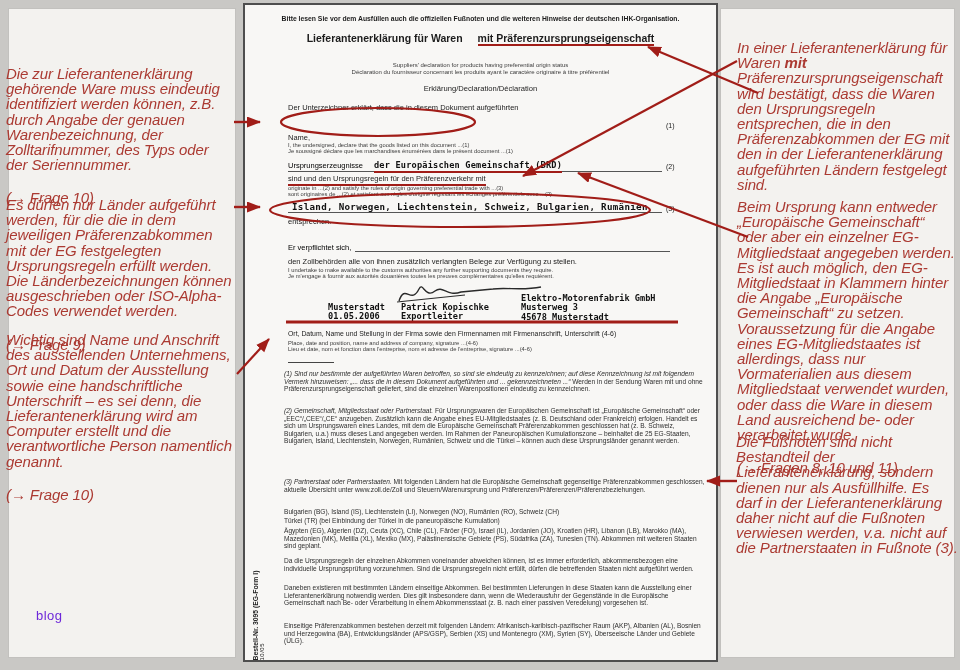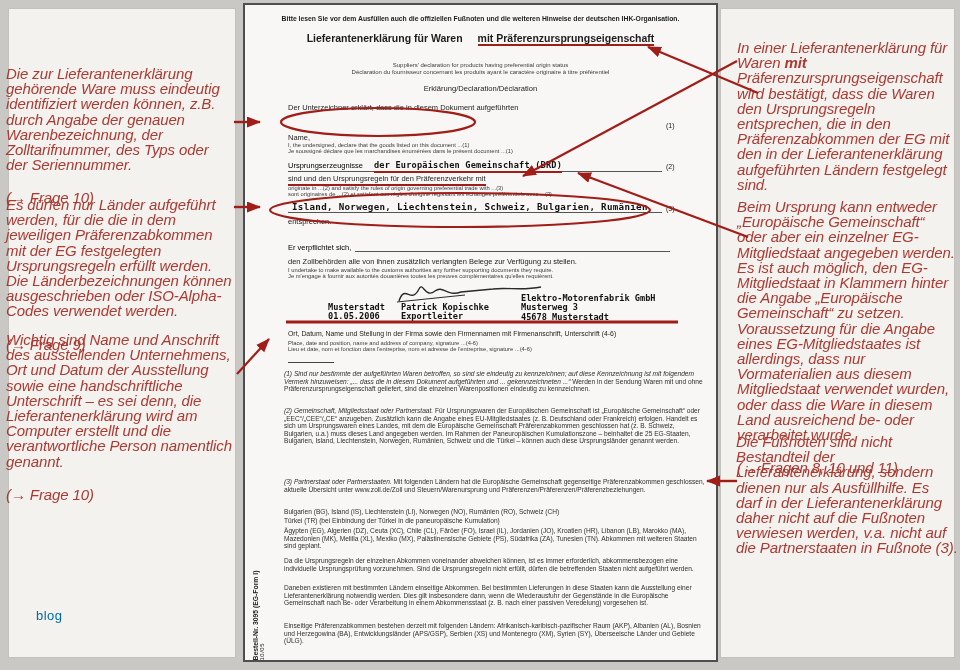--- a/index.html
+++ b/index.html
@@ -4,21 +4,21 @@
 <style>
   html,body{margin:0;padding:0;}
   body{width:960px;height:670px;background:#c9c8c5;font-family:"Liberation Sans",sans-serif;position:relative;overflow:hidden;}
   .page{position:absolute;inset:0;}
   .panel{position:absolute;background:#f3f2ef;border:1px solid #c2c1be;}
   .panel.left{left:8px;top:8px;width:226px;height:648px;}
   .panel.right{left:720px;top:8px;width:233px;height:648px;}
   .ann{position:absolute;color:#ab3a32;font-style:italic;font-size:15px;line-height:15.2px;letter-spacing:-0.1px;}
   .ann .ref{margin-top:18px;}
   .ann b{font-weight:bold;}
-  .watermark{position:absolute;left:36px;top:608px;color:#0369a1;font-size:13px;letter-spacing:0.5px;}
+  .watermark{position:absolute;left:36px;top:608px;color:#6d28d9;font-size:13px;letter-spacing:0.5px;}
 
   .doc{position:absolute;left:243px;top:3px;width:475px;height:659px;background:#f8f7f5;border:2px solid #4e4e4e;border-top-width:2px;box-sizing:border-box;}
   .doc *{box-sizing:border-box;}
   .c{position:absolute;color:#1c1c1c;}
   .ctr{left:0;right:0;text-align:center;}
   .notice{top:10px;font-size:6.8px;font-weight:bold;}
   .title1{top:27px;font-size:10.5px;font-weight:bold;}
   .title1 .mark{border-bottom:2.4px solid #a11d18;padding-bottom:0;margin-left:12px;}
   .title2{top:41px;font-size:10.5px;font-weight:bold;}
   .sub{font-size:6px;color:#3c3c3c;}

